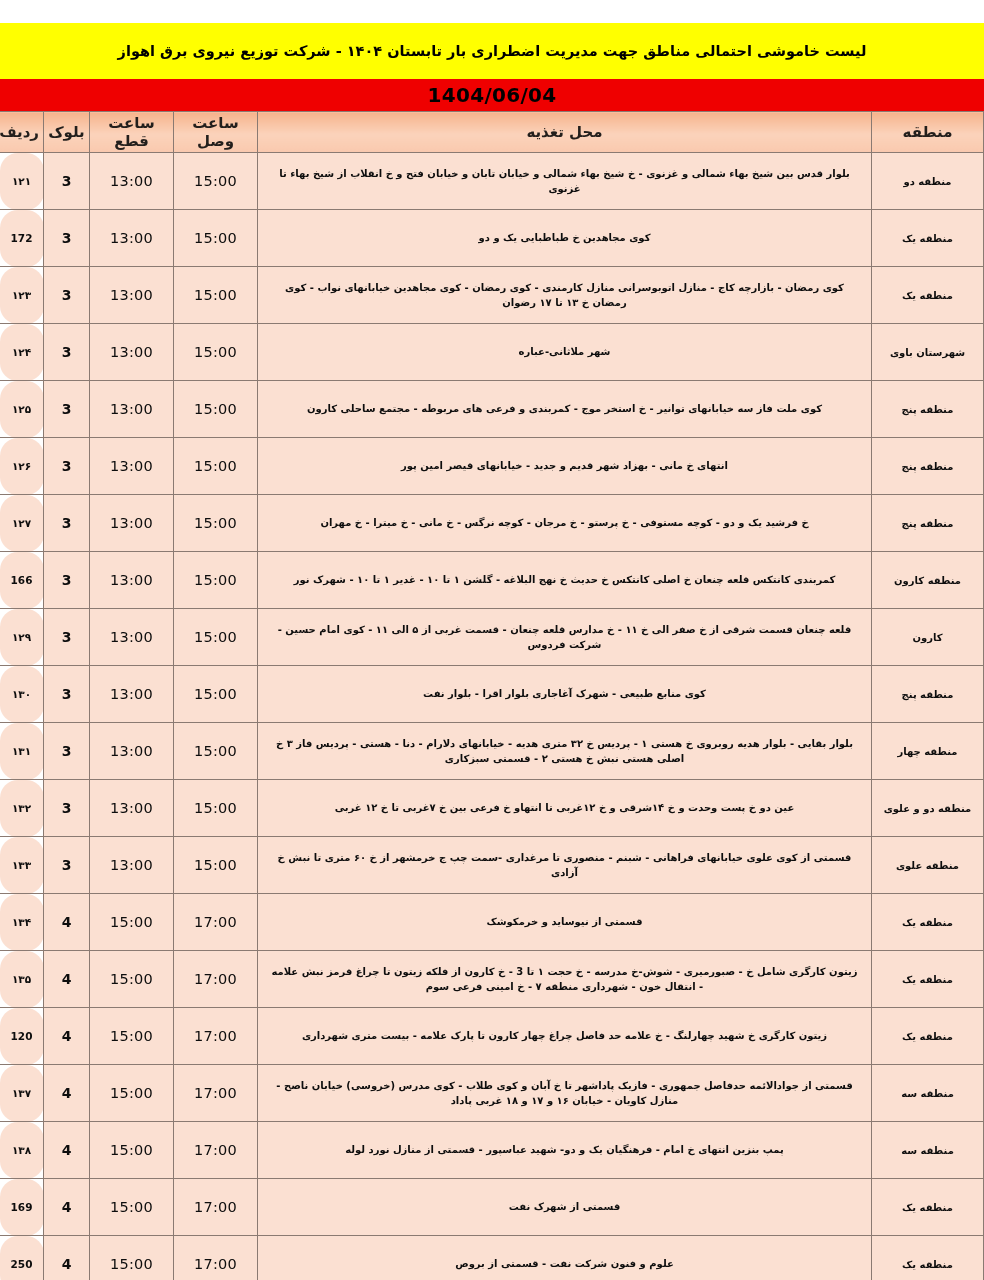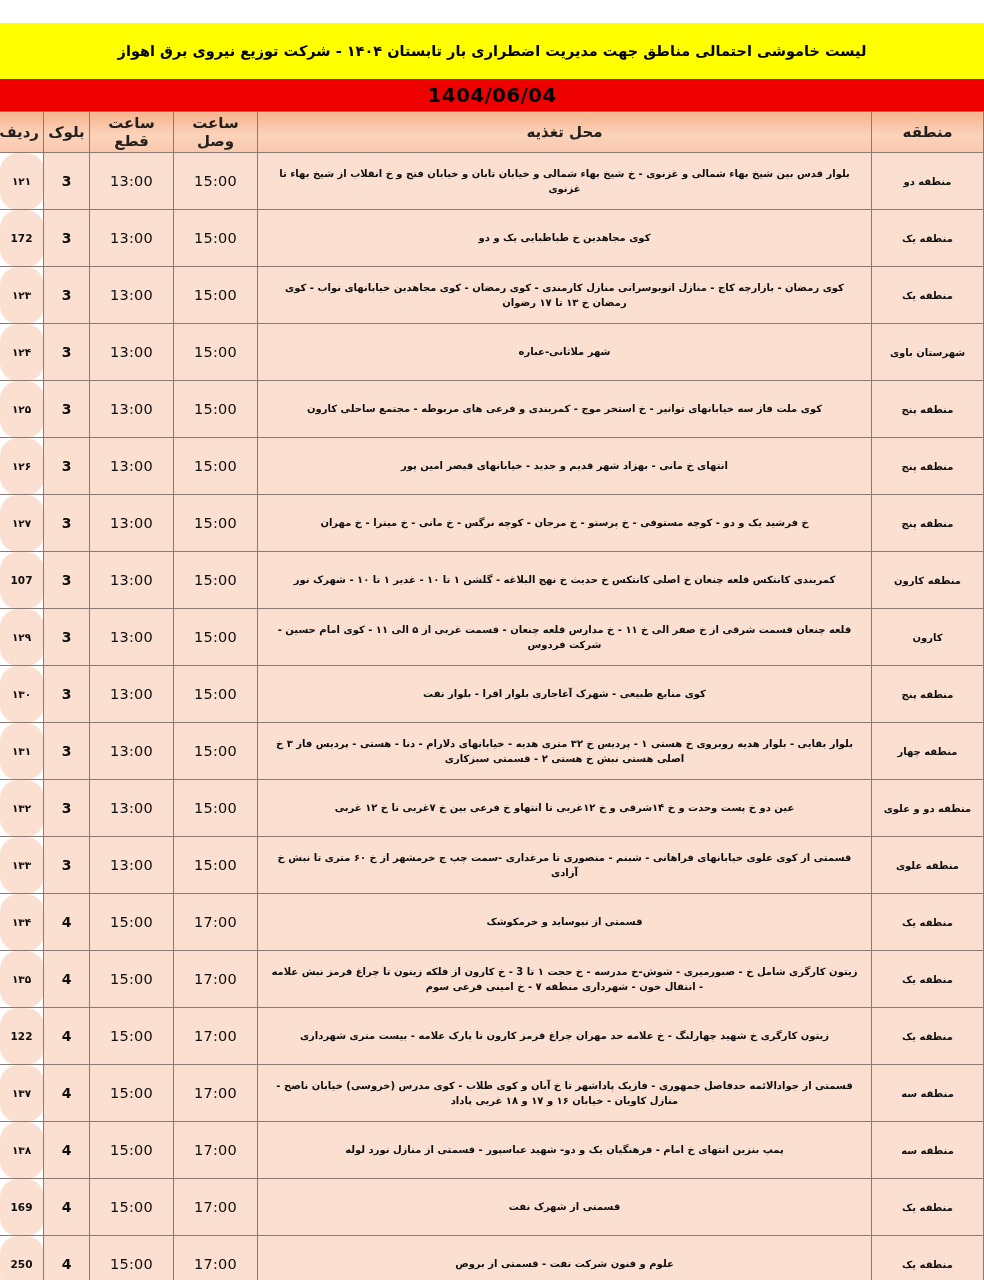--- a/index.html
+++ b/index.html
@@ -214,21 +214,21 @@
           <td class="c-off">13:00</td>
           <td class="c-block">3</td>
           <td class="c-index">۱۲۷</td>
         </tr>
         <tr>
           <td class="c-region">منطقه کارون</td>
           <td class="c-feed">کمربندی کانتکس قلعه چنعان خ اصلی کانتکس خ حدیث خ نهج البلاغه - گلشن ۱ تا ۱۰ - غدیر ۱ تا ۱۰ - شهرک نور</td>
           <td class="c-on">15:00</td>
           <td class="c-off">13:00</td>
           <td class="c-block">3</td>
-          <td class="c-index">107</td>
+          <td class="c-index">166</td>
         </tr>
         <tr>
           <td class="c-region">کارون</td>
           <td class="c-feed">قلعه چنعان قسمت شرقی از خ صفر الی خ ۱۱ - خ مدارس قلعه چنعان - قسمت غربی از ۵ الی ۱۱ - کوی امام حسین - شرکت فردوس</td>
           <td class="c-on">15:00</td>
           <td class="c-off">13:00</td>
           <td class="c-block">3</td>
           <td class="c-index">۱۲۹</td>
         </tr>
         <tr>
@@ -274,25 +274,25 @@
         <tr>
           <td class="c-region">منطقه یک</td>
           <td class="c-feed">زیتون کارگری شامل خ - صبورمیری  - شوش-خ مدرسه - خ حجت ۱ تا 3 - خ کارون از فلکه زیتون تا چراغ قرمز نبش علامه - انتقال خون - شهرداری منطقه ۷ - خ امینی فرعی سوم</td>
           <td class="c-on">17:00</td>
           <td class="c-off">15:00</td>
           <td class="c-block">4</td>
           <td class="c-index">۱۳۵</td>
         </tr>
         <tr>
           <td class="c-region">منطقه یک</td>
-          <td class="c-feed">زیتون کارگری خ شهید چهارلنگ - خ علامه حد مهران چراغ قرمز کارون تا پارک علامه  - بیست متری شهرداری</td>
-          <td class="c-on">17:00</td>
-          <td class="c-off">15:00</td>
-          <td class="c-block">4</td>
-          <td class="c-index">122</td>
+          <td class="c-feed">زیتون کارگری خ شهید چهارلنگ - خ علامه حد فاصل چراغ چهار کارون تا پارک علامه  - بیست متری شهرداری</td>
+          <td class="c-on">17:00</td>
+          <td class="c-off">15:00</td>
+          <td class="c-block">4</td>
+          <td class="c-index">120</td>
         </tr>
         <tr>
           <td class="c-region">منطقه سه</td>
           <td class="c-feed">قسمتی از جوادالائمه حدفاصل جمهوری - فازیک پاداشهر تا خ آبان و کوی طلاب - کوی مدرس (خروسی) خیابان ناصح - منازل کاویان - خیابان ۱۶ و ۱۷ و ۱۸ غربی پاداد</td>
           <td class="c-on">17:00</td>
           <td class="c-off">15:00</td>
           <td class="c-block">4</td>
           <td class="c-index">۱۳۷</td>
         </tr>
         <tr>

